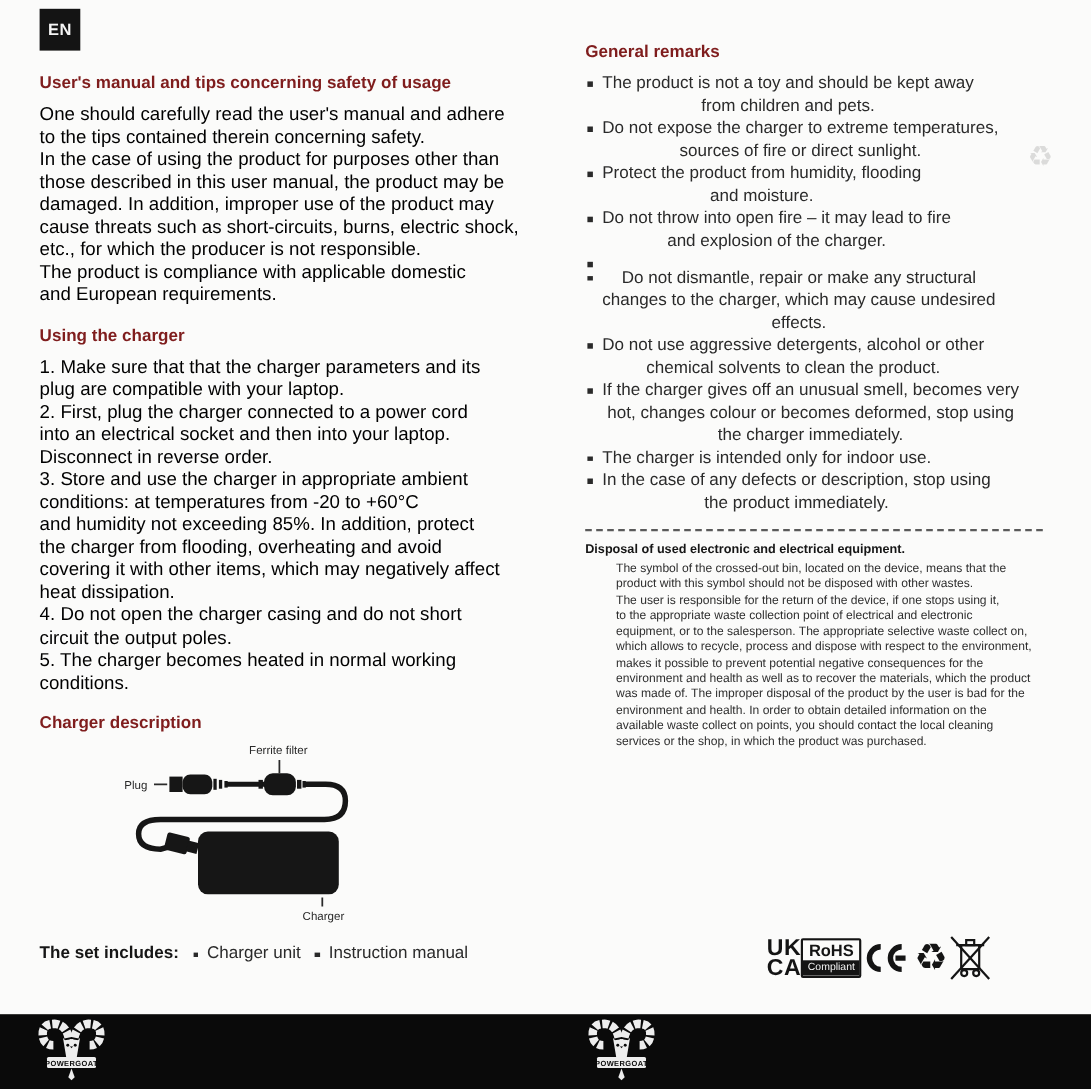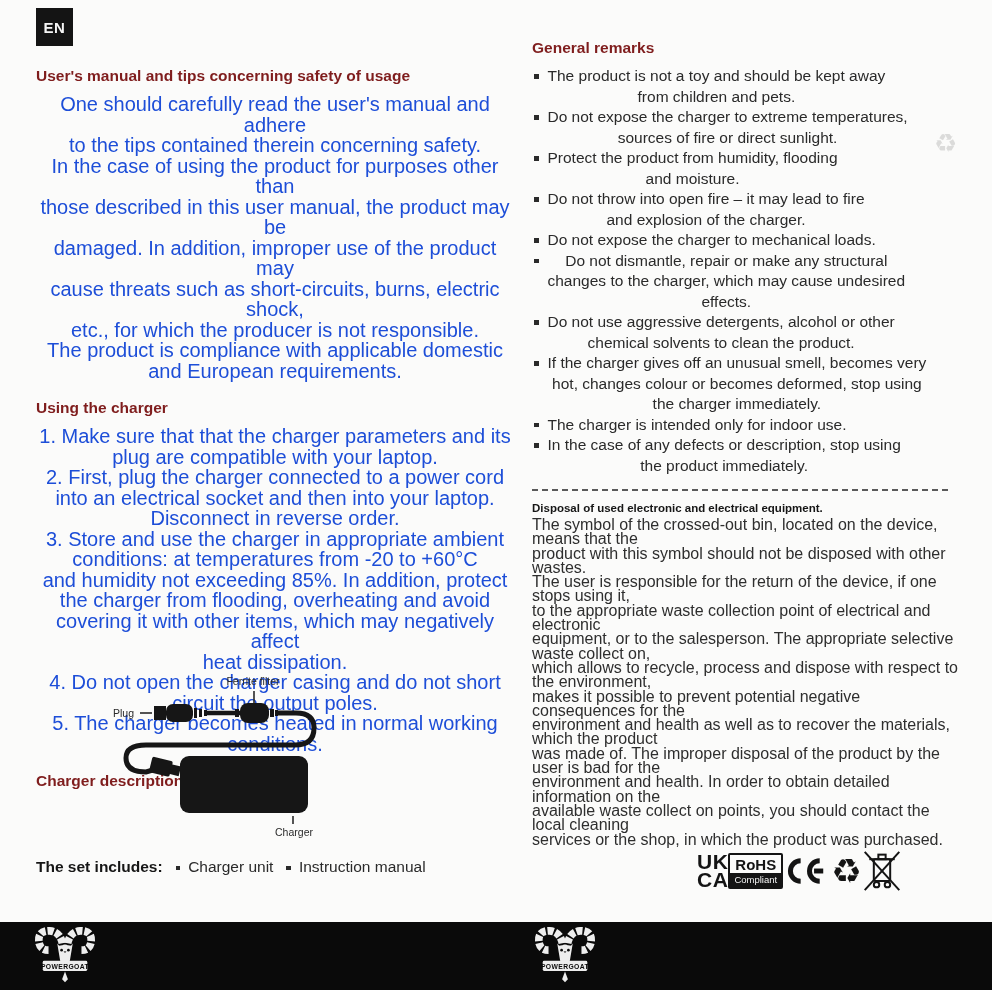--- a/index.html
+++ b/index.html
@@ -17,33 +17,33 @@
     left:36px;top:8px;width:37px;height:38px;background:#141414;color:#f5f5f5;
     display:flex;align-items:center;justify-content:center;
     font-weight:bold;font-size:15px;letter-spacing:.5px;
   }
 
   
   .col-left{left:36px;top:66px;width:478px;}
   .col-right{left:532px;top:38px;width:430px;}
 
   h1,h2{margin:0;color:#7f1d1d;font-size:15.5px;line-height:19px;}
-  .para{white-space:pre-line;font-size:20px;line-height:20.5px;margin:9px 0 0 0;color:#1d4ed8;text-align:center;}
+  .para{white-space:pre-line;font-size:17px;line-height:20.5px;margin:9px 0 0 0;color:#000000;}
   .section-gap{margin-top:17px;}
 
   
   ul.sq{list-style:none;margin:9px 0 0 0;padding:0;text-align:center;}
   ul.sq li{display:flex;align-items:flex-start;}
   ul.sq .sq-bullet{flex:0 0 auto;width:4.5px;height:4.5px;background:#2a2a2a;margin:8px 9px 0 2px;}
   ul.sq .li-text{white-space:pre-line;font-size:15.5px;line-height:20.5px;color:#2a2a2a;}
 
   
   .divider{margin-top:13px;border-top:2px dashed #5a5a5a;width:416px;height:0;}
   .disposal-h{margin-top:11px;font-size:11.5px;font-weight:bold;color:#161616;}
-  .disposal-t{white-space:pre-line;font-size:16px;line-height:14.3px;margin-top:4px;color:#2e2e2e;}
+  .disposal-t{white-space:pre-line;font-size:11px;line-height:14.3px;margin-top:4px;color:#2e2e2e;margin-left:28px;}
 
   
   .diagram{left:100px;top:666px;width:258px;height:182px;}
   .diagram text{font-family:"Liberation Sans",sans-serif;font-size:10.5px;fill:#2a2a2a;}
 
   
   .set-line{left:36px;top:858px;display:flex;align-items:center;font-size:15.5px;color:#2a2a2a;}
   .set-line .lbl{font-weight:bold;color:#161616;}
   .set-line .sq-bullet{width:4.5px;height:4.5px;background:#2a2a2a;margin:2px 8px 0 13px;}
 
@@ -166,21 +166,20 @@
         <span class="li-text">Protect the product from humidity, flooding
 and moisture.</span>
       </li>
     <li>
         <span class="sq-bullet"></span>
         <span class="li-text">Do not throw into open fire – it may lead to fire
 and explosion of the charger.</span>
       </li>
     <li>
         <span class="sq-bullet"></span>
-        <span class="li-text">Do not expose the charger to mechanical loads.</span>
       </li>
     <li>
         <span class="sq-bullet"></span>
         <span class="li-text">Do not dismantle, repair or make any structural
 changes to the charger, which may cause undesired
 effects.</span>
       </li>
     <li>
         <span class="sq-bullet"></span>
         <span class="li-text">Do not use aggressive detergents, alcohol or other

